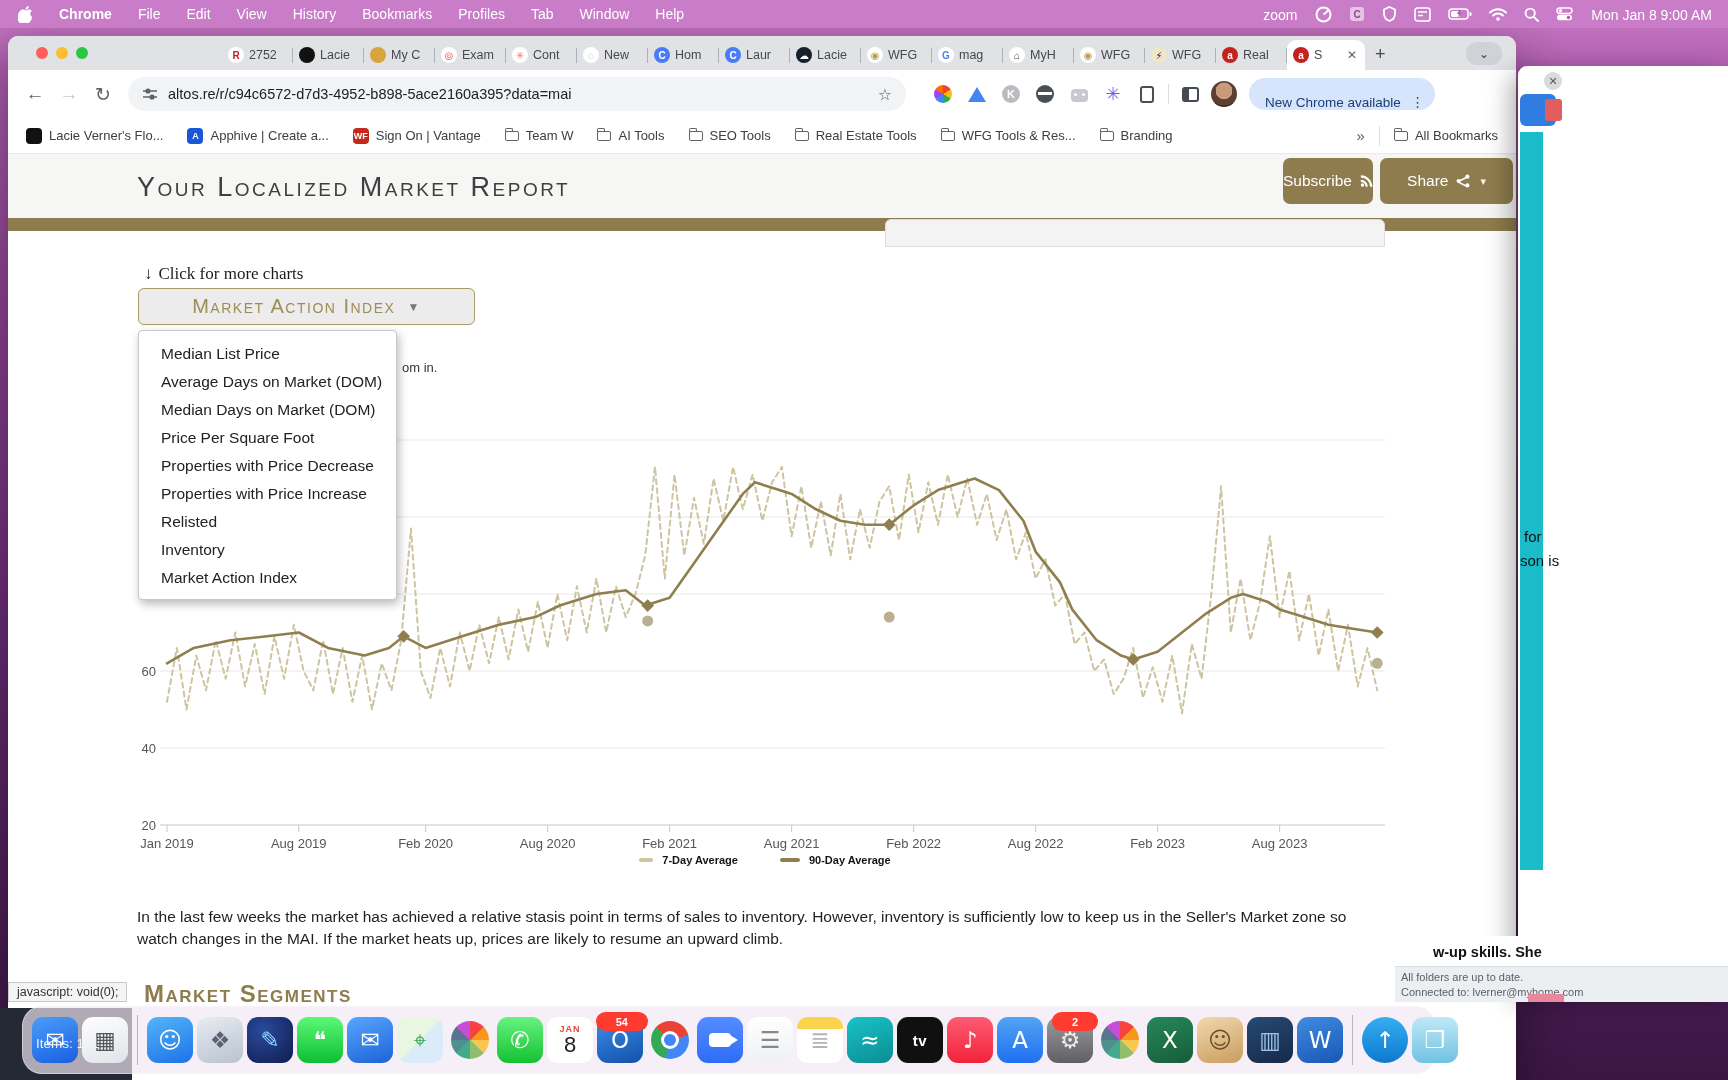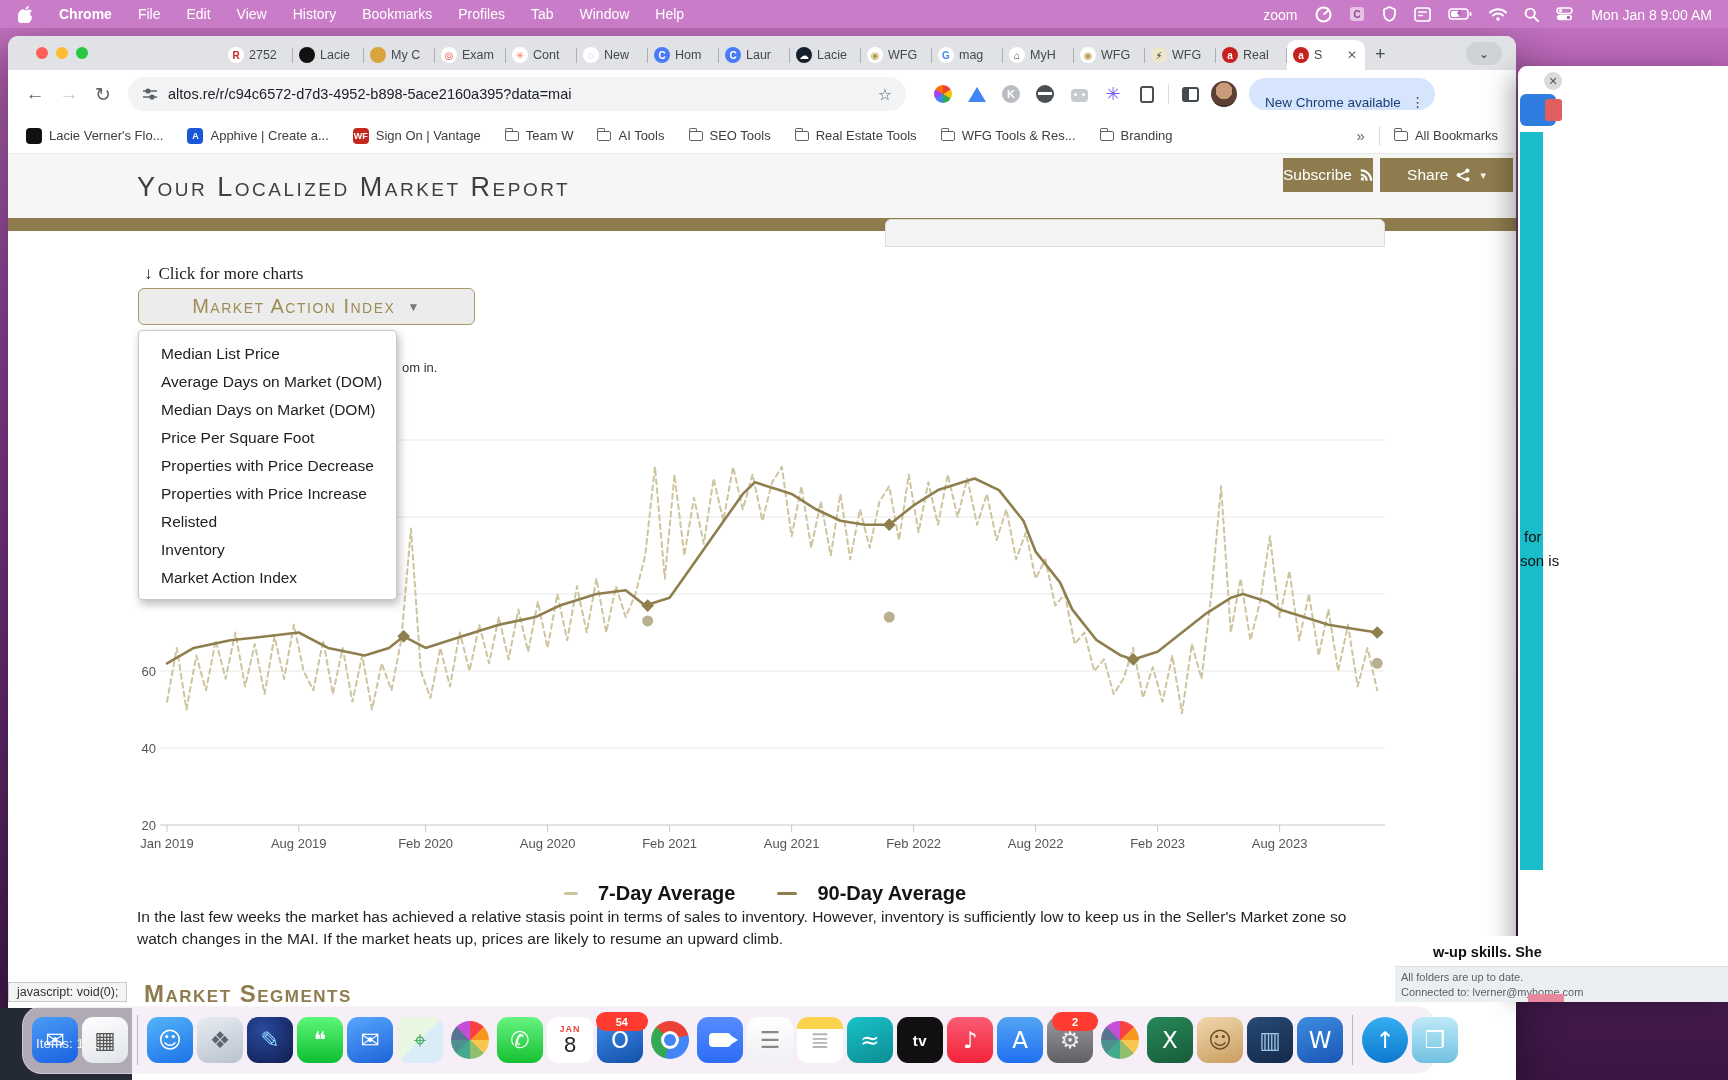--- a/index.html
+++ b/index.html
@@ -67,40 +67,40 @@
   .bm-fav { width:16px; height:16px; border-radius:4px; display:flex; align-items:center; justify-content:center; color:#fff; font-size:9px; font-weight:bold; }
   .folder-ic { width:14px; height:10px; background:#fff; border:1.6px solid #5f6368; border-radius:2px; position:relative; }
   .folder-ic:before { content:""; position:absolute; left:-1px; top:-4px; width:6px; height:3px; border:1.6px solid #5f6368; border-bottom:none; border-radius:2px 2px 0 0; }
   .bm-overflow { margin-left:auto; color:#5f6368; font-size:15px; }
   .bm-sep { width:1px; height:20px; background:#dadce0; margin:0 14px; }
 
   
   .page { position:relative; height:926px; background:#fff; overflow:hidden; font-family:"Liberation Sans",sans-serif; }
   .report-header { position:absolute; left:0; top:0; width:1508px; height:64px; background:#f6f6f5; }
   .report-title { position:absolute; left:129px; top:18px; font-variant:small-caps; letter-spacing:2.5px; font-size:27px; color:#3f3f3f; }
-  .gold-btn { position:absolute; top:4px; height:34px; background:#8e7c4e; border-radius:0; color:#fff; font-size:15.5px;
+  .gold-btn { position:absolute; top:4px; height:46px; background:#8e7c4e; border-radius:7px; color:#fff; font-size:15.5px;
     display:flex; align-items:center; justify-content:center; gap:8px; }
   .btn-subscribe { left:1275px; width:90px; }
   .btn-share { left:1372px; width:133px; }
   .share-caret { font-size:11px; opacity:.9; margin-left:2px; }
   .gold-bar { position:absolute; left:0; top:64px; width:1508px; height:13px; background:#8e7c4e; }
   .gray-panel { position:absolute; left:877px; top:65px; width:500px; height:28px; background:#f3f3f3; border:1px solid #ddd; border-radius:6px 6px 0 0; }
   .click-more { position:absolute; left:136px; top:110px; font-family:"Liberation Serif","DejaVu Serif",serif; font-size:17px; color:#1c1c1c; }
   .click-more .dn { font-weight:bold; margin-right:6px; }
   .chart-select { position:absolute; left:130px; top:134px; width:337px; height:37px; background:#ececec; border:1px solid #a89a68;
     border-radius:6px; display:flex; align-items:center; justify-content:center; gap:12px; color:#9d8c55; font-variant:small-caps;
     letter-spacing:1.5px; font-size:20px; z-index:6; }
   .chart-select .caret { color:#777; font-size:12px; }
   .dropdown { position:absolute; left:130px; top:176px; width:259px; height:270px; background:#fff; border:1px solid #c8c8c8;
     border-radius:4px; box-shadow:2px 4px 10px rgba(0,0,0,.28); z-index:6; padding:9px 0; }
   .dd-item { height:28px; line-height:28px; padding-left:22px; font-size:15.5px; color:#222; white-space:nowrap; }
   .frag { position:absolute; left:394px; top:206px; font-size:13px; color:#333; }
   .chart-wrap { position:absolute; left:132px; top:261px; width:1250px; height:450px; }
   .legend { position:absolute; left:132px; top:700px; width:1250px; display:flex; justify-content:center; gap:42px; align-items:center; }
-  .leg-item { display:flex; align-items:center; gap:20px; font-size:20px; font-weight:bold; color:#141414;margin-top:28px; }
+  .leg-item { display:flex; align-items:center; gap:9px; font-size:11px; font-weight:bold; color:#141414; }
   .leg-swatch { height:3.5px; border-radius:2px; }
   .report-text { position:absolute; left:129px; top:752px; width:1252px; font-size:15.5px; line-height:1.42; color:#1f1f1f; }
   .section-heading { position:absolute; left:136px; top:826px; font-variant:small-caps; letter-spacing:1.5px; font-size:24px; font-weight:bold; color:#8e7c4e; }
   .status-tooltip { position:absolute; left:0; top:828px; background:#f4f4f4; border:1px solid #c9c9c9; font-size:12.5px; color:#333; padding:2px 8px; }
 
   
   .outlook { position:absolute; left:1518px; top:66px; width:210px; height:926px; background:#fff; border-radius:9px 0 0 9px;
     box-shadow:-6px 8px 26px rgba(0,0,0,.35); z-index:3; }
   .ow-close { position:absolute; left:26px; top:6px; width:18px; height:18px; border-radius:50%; background:#d9dadc; color:#55585c; font-size:11px; display:flex; align-items:center; justify-content:center; }
   .ow-blue { position:absolute; left:2px; top:28px; width:36px; height:32px; background:#2f7de0; border-radius:6px; }

